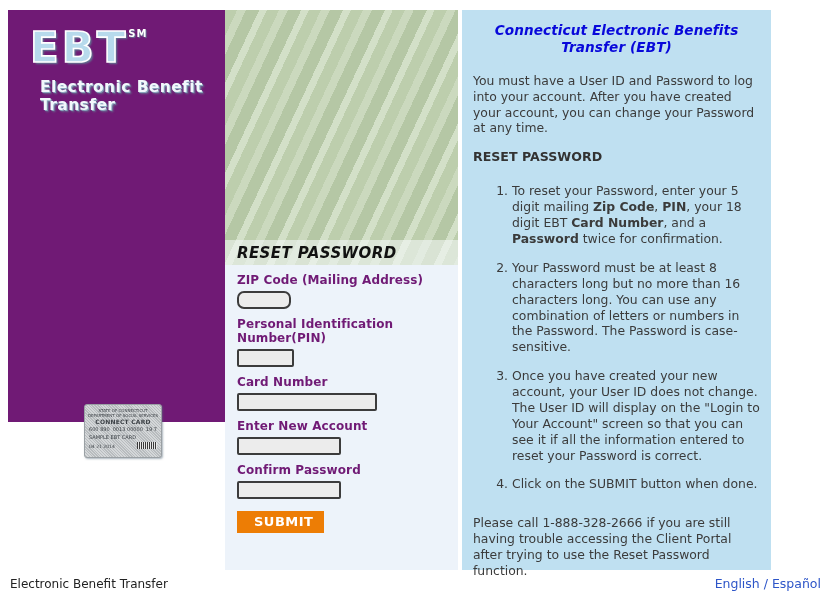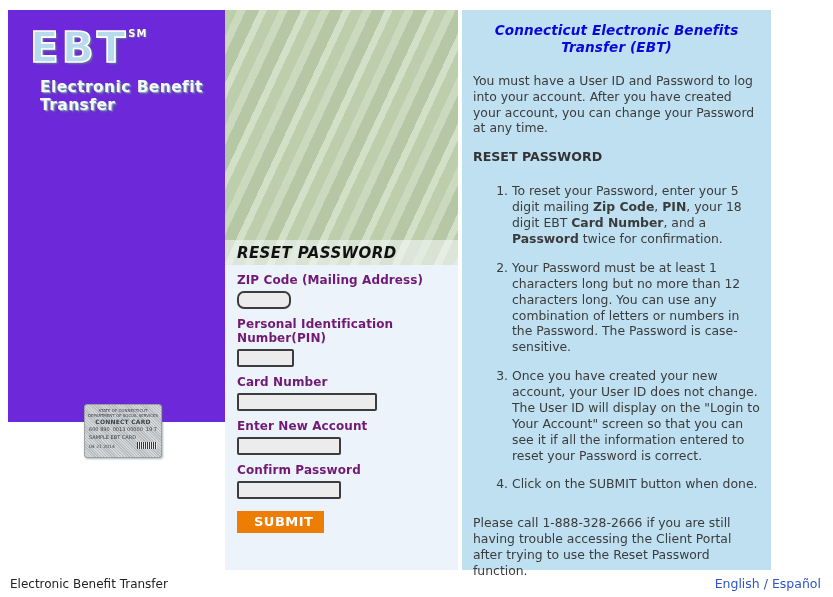--- a/index.html
+++ b/index.html
@@ -6,21 +6,21 @@
   html,body { background:#ffffff; }
   body {
     width:833px; height:597px; position:relative;
     font-family:"DejaVu Sans","Liberation Sans",sans-serif;
     overflow:hidden;
   }
 
   
   .sidebar {
     position:absolute; left:8px; top:10px; width:217px; height:412px;
-    background:#6d28d9;
+    background:#701a75;
   }
   .logo-wrap { padding:16px 0 0 22px; }
   .ebt-logo {
     display:inline-block;
     font-size:42px; font-weight:bold; letter-spacing:3px; line-height:44px;
     color:#b7daec;
     -webkit-text-stroke:1.6px #ffffff;
     text-shadow:2px 2px 2px rgba(96,125,148,0.95);
   }
   .ebt-sup {
@@ -197,21 +197,21 @@
 
 <div class="info">
   <div class="info-title">Connecticut Electronic Benefits Transfer (EBT)</div>
 
   <p class="intro">You must have a User ID and Password to log into your account. After you have created your account, you can change your Password at any time.</p>
 
   <div class="section-heading">RESET PASSWORD</div>
 
   <ol class="steps">
     <li><span>To reset your Password, enter your 5 digit mailing </span><b>Zip Code</b><span>, </span><b>PIN</b><span>, your 18 digit EBT </span><b>Card Number</b><span>, and a </span><b>Password</b><span> twice for confirmation.</span></li>
-    <li><span>Your Password must be at least 1 characters long but no more than 12 characters long. You can use any combination of letters or numbers in the Password. The Password is case-sensitive.</span></li>
+    <li><span>Your Password must be at least 8 characters long but no more than 16 characters long. You can use any combination of letters or numbers in the Password. The Password is case-sensitive.</span></li>
     <li><span>Once you have created your new account, your User ID does not change. The User ID will display on the "Login to Your Account" screen so that you can see it if all the information entered to reset your Password is correct.</span></li>
     <li><span>Click on the SUBMIT button when done.</span></li>
   </ol>
 
   <p class="help-text">Please call 1-888-328-2666 if you are still having trouble accessing the Client Portal after trying to use the Reset Password function.</p>
 
   <div class="quick-link-row">
     <a class="quick-link" href="#">Forgotten User ID</a>
     <span class="goto-icon">↘</span>
   </div>

